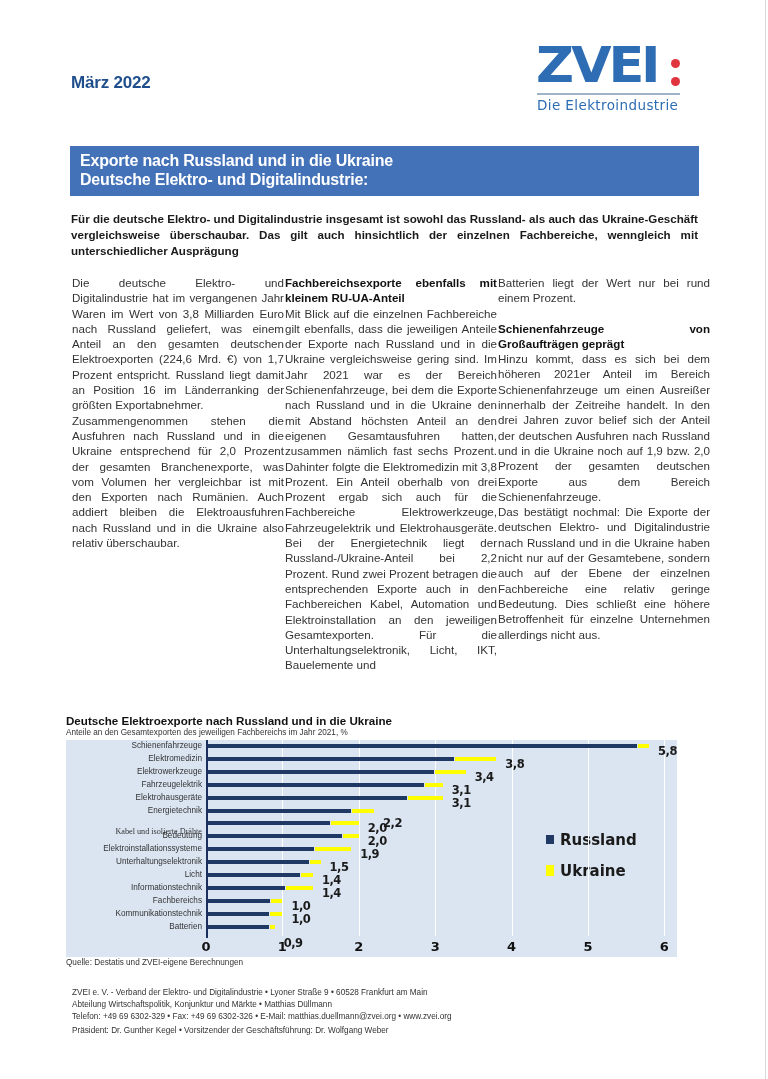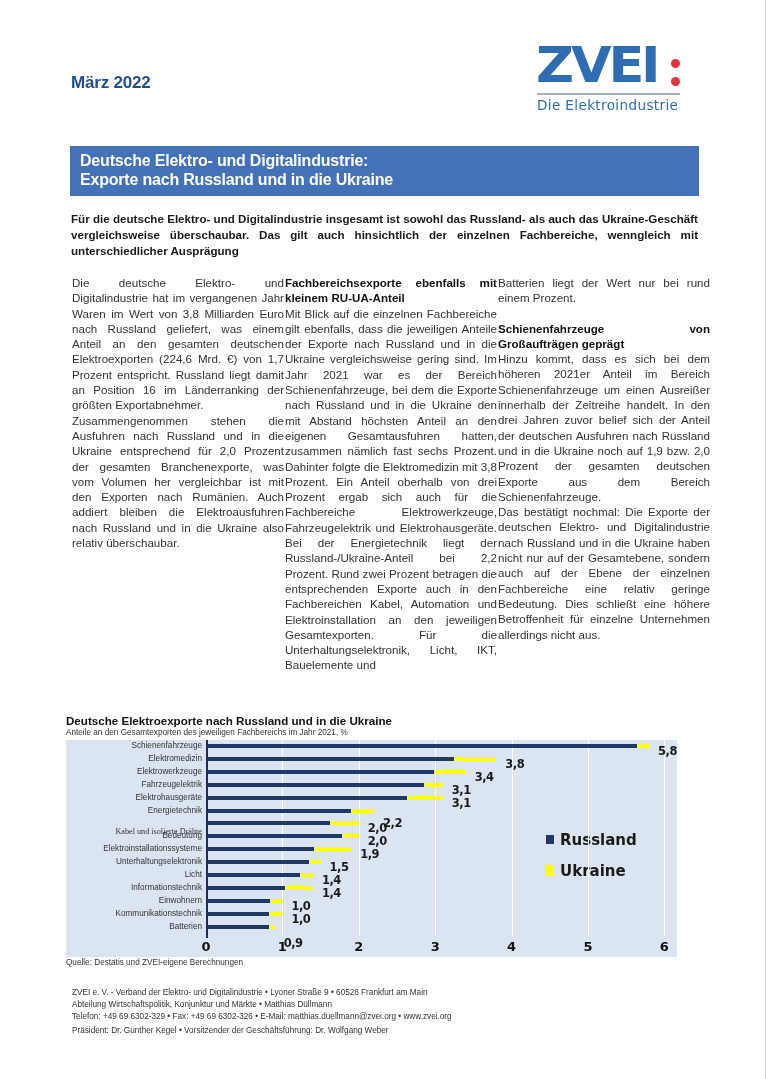--- a/index.html
+++ b/index.html
@@ -61,22 +61,22 @@
   <div class="logo-word">ZVEI</div>
   <div class="logo-dots">
       <span></span>
       <span></span>
     </div>
   <div class="logo-rule"></div>
   <div class="logo-tag">Die Elektroindustrie</div>
 </div>
 
 <div class="banner">
+  <div>Exporte nach Russland und in die Ukraine</div>
   <div>Deutsche Elektro- und Digitalindustrie:</div>
-  <div>Exporte nach Russland und in die Ukraine</div>
 </div>
 
 <div class="lead">Für die deutsche Elektro- und Digitalindustrie insgesamt ist sowohl das Russland- als auch das Ukraine-Geschäft vergleichsweise überschaubar. Das gilt auch hinsichtlich der einzelnen Fachbereiche, wenngleich mit unterschiedlicher Ausprägung</div>
 
 <div class="col col1">
   <p>Die deutsche Elektro- und Digitalindustrie hat im vergangenen Jahr Waren im Wert von 3,8 Milliarden Euro nach Russland geliefert, was einem Anteil an den gesamten deutschen Elektroexporten (224,6 Mrd. €) von 1,7 Prozent entspricht. Russland liegt damit an Position 16 im Länderranking der größten Exportabnehmer.</p>
   <p>Zusammengenommen stehen die Ausfuhren nach Russland und in die Ukraine entsprechend für 2,0 Prozent der gesamten Branchenexporte, was vom Volumen her vergleichbar ist mit den Exporten nach Rumänien. Auch addiert bleiben die Elektroausfuhren nach Russland und in die Ukraine also relativ überschaubar.</p>
 </div>
 
 <div class="col col2">
@@ -161,21 +161,21 @@
     <div class="bar-ua" style="left: 244.14px; top: 120.1px; width: 10.46px;"></div>
     <div class="bar-val" style="left: 263.6px; top: 120.1px;">1,5</div>
     <div class="row-label" style="top: 130px;">Licht</div>
     <div class="bar-ru" style="left: 142px; top: 133px; width: 91.972px;"></div>
     <div class="bar-ua" style="left: 234.972px; top: 133px; width: 11.988px;"></div>
     <div class="bar-val" style="left: 255.96px; top: 133px;">1,4</div>
     <div class="row-label" style="top: 142.9px;">Informationstechnik</div>
     <div class="bar-ru" style="left: 142px; top: 145.9px; width: 76.692px;"></div>
     <div class="bar-ua" style="left: 219.692px; top: 145.9px; width: 27.268px;"></div>
     <div class="bar-val" style="left: 255.96px; top: 145.9px;">1,4</div>
-    <div class="row-label" style="top: 155.8px;">Einwohnern</div>
+    <div class="row-label" style="top: 155.8px;">Fachbereichs</div>
     <div class="bar-ru" style="left: 142px; top: 158.8px; width: 62.176px;"></div>
     <div class="bar-ua" style="left: 205.176px; top: 158.8px; width: 11.224px;"></div>
     <div class="bar-val" style="left: 225.4px; top: 158.8px;">1,0</div>
     <div class="row-label" style="top: 168.7px;">Kommunikationstechnik</div>
     <div class="bar-ru" style="left: 142px; top: 171.7px; width: 60.648px;"></div>
     <div class="bar-ua" style="left: 203.648px; top: 171.7px; width: 12.752px;"></div>
     <div class="bar-val" style="left: 225.4px; top: 171.7px;">1,0</div>
     <div class="row-label" style="top: 181.6px;">Batterien</div>
     <div class="bar-ru" style="left: 142px; top: 184.6px; width: 60.648px;"></div>
     <div class="bar-ua" style="left: 203.648px; top: 184.6px; width: 5.112px;"></div>

